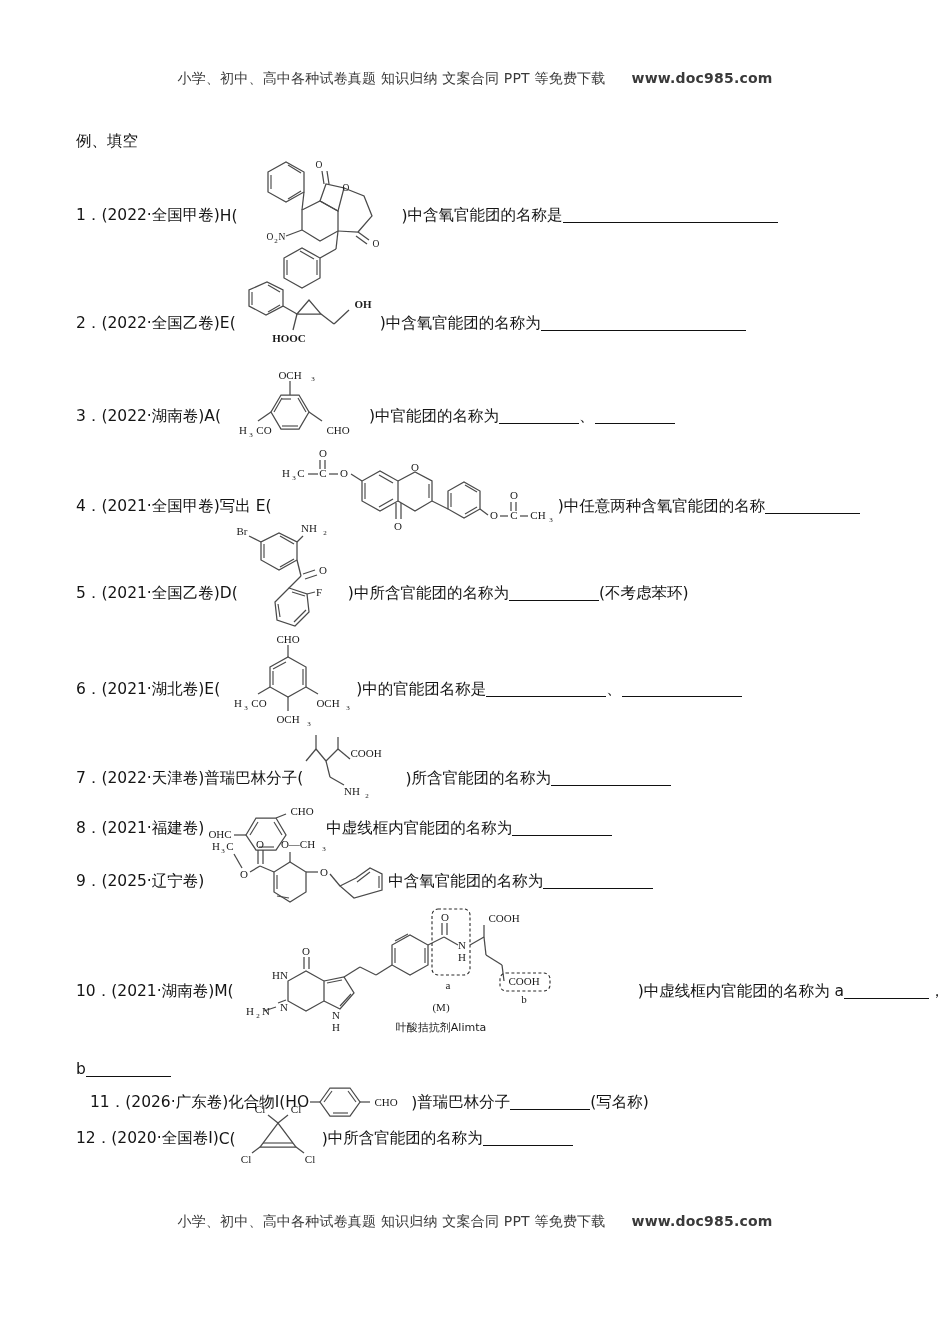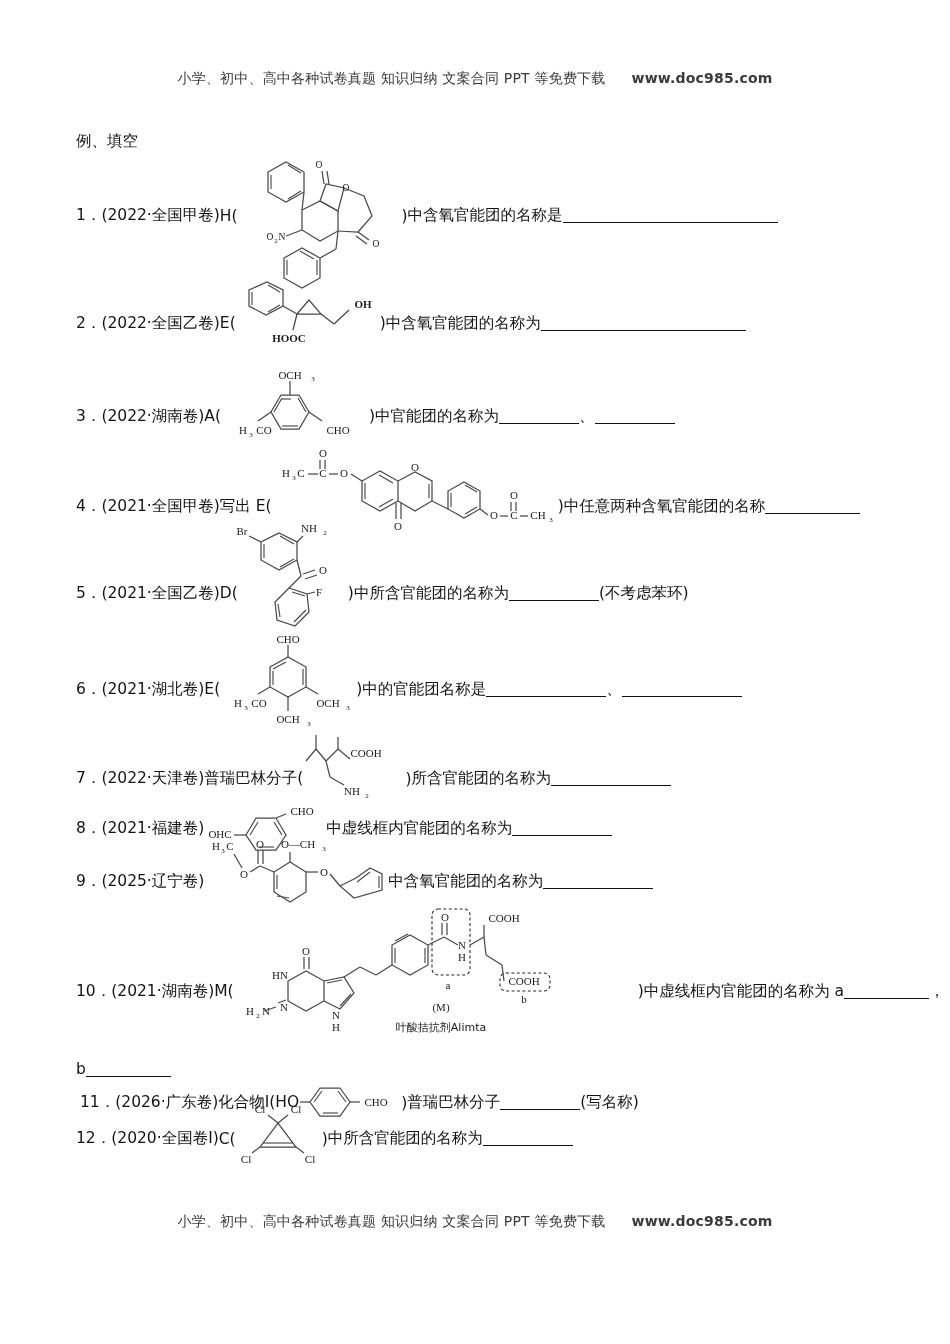--- a/index.html
+++ b/index.html
@@ -558,21 +558,21 @@
     <span class="cn">中虚线框内官能团的名称为 a</span>
     <span class="blank" style="width:85px;"></span>
     <span class="cn">，</span>
   </div>
 
   <div class="item" style="left:76px; top:1060px;">
     <span class="cn">b</span>
     <span class="blank" style="width:85px;"></span>
   </div>
 
-  <div class="item" style="left:80px; top:1092px;">
+  <div class="item" style="left:90px; top:1092px;">
     <span class="num">11．</span>
     <span class="cn">(2026·广东卷)</span>
     <span class="cn">化合物Ⅰ(HO</span>
     <span class="struct">
       <svg width="100" height="36" viewBox="0 0 100 36" style="margin:-10px 1px -8px 1px;">
         <path class="bond" d="M0 18 L10 18"></path>
         <g class="bond">
             <path d="M10 18 L20 4 L40 4 L50 18 L40 32 L20 32 Z"></path>
           </g>
         <g class="bond-d">

